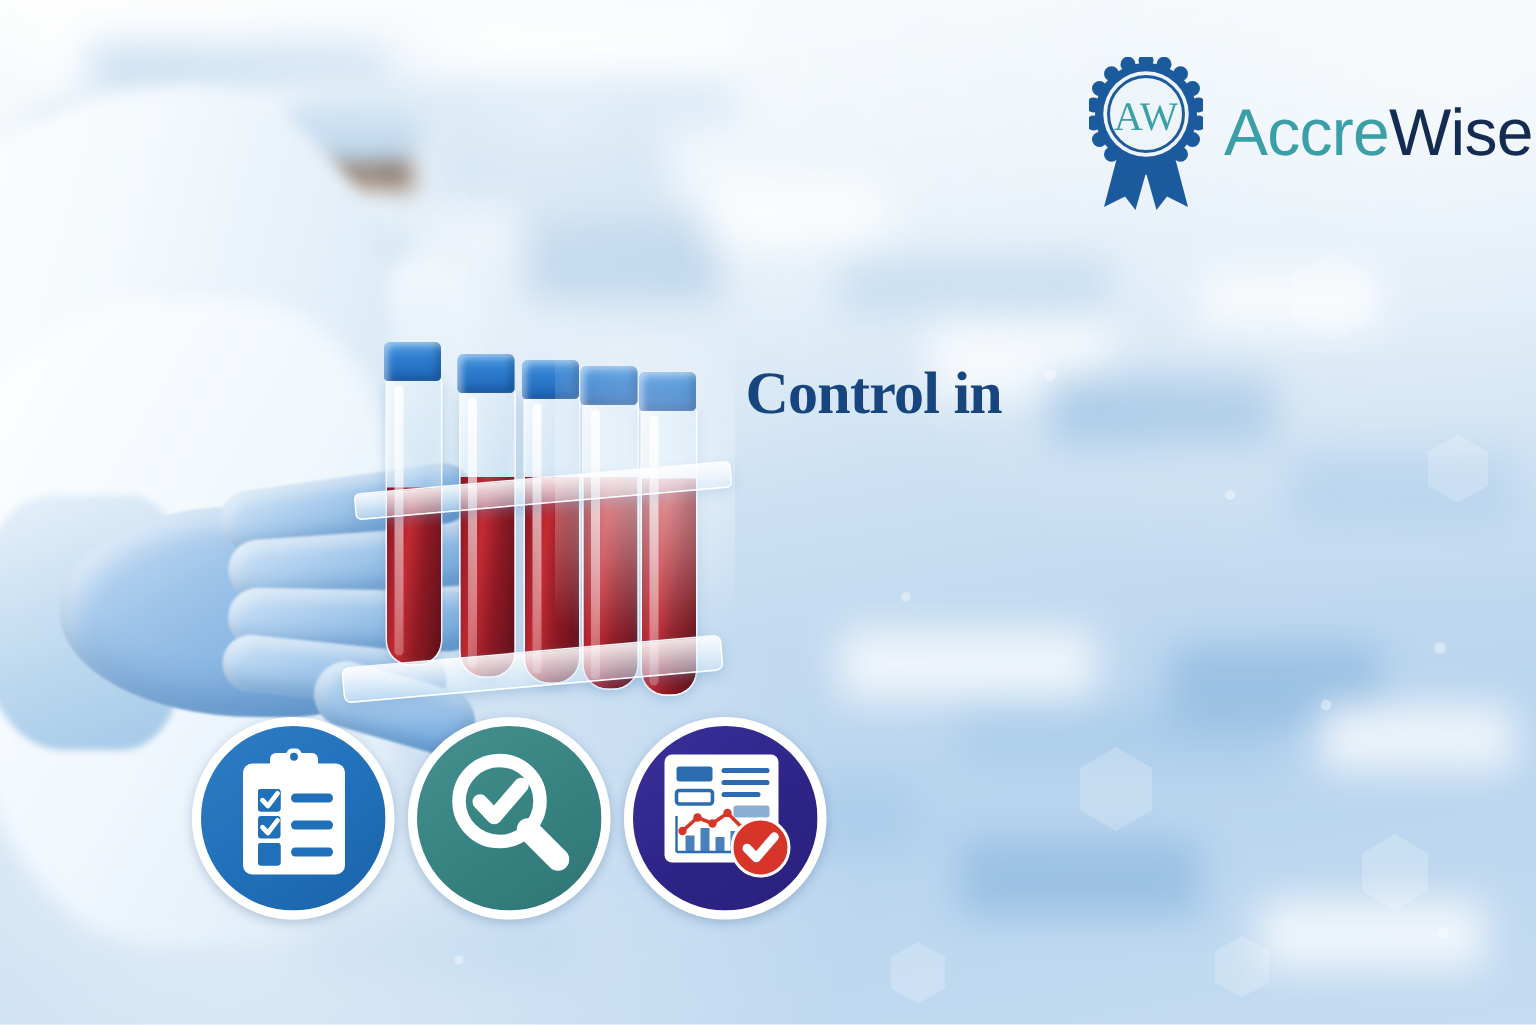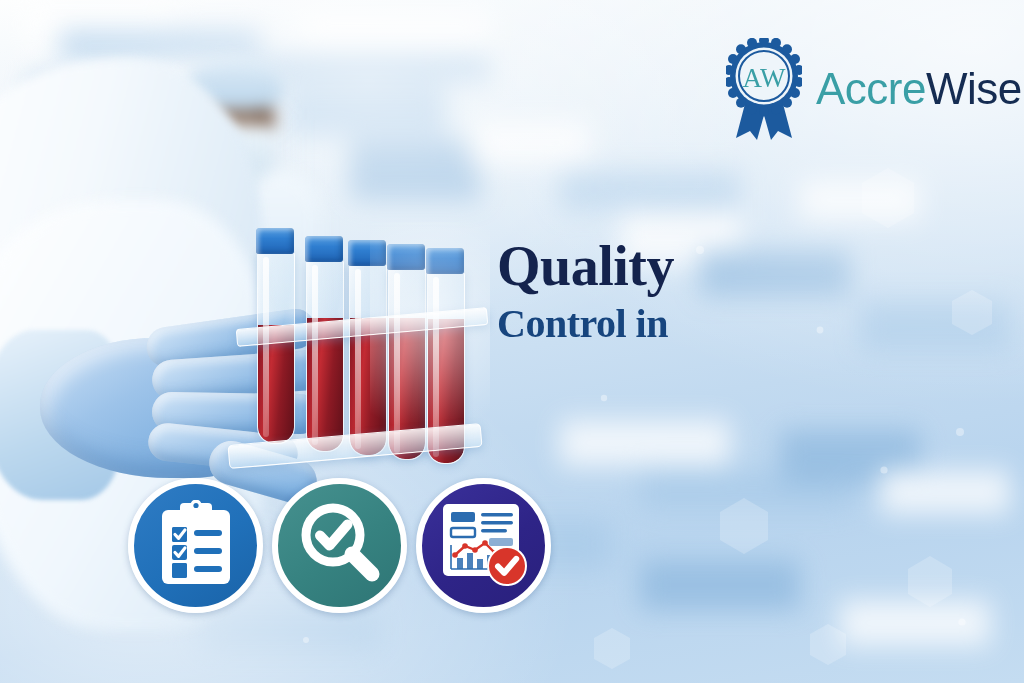--- a/index.html
+++ b/index.html
@@ -372,21 +372,20 @@
         <circle cx="38" cy="38" r="25" fill="none" stroke="#1c5a9e" stroke-width="2"></circle>
         <text x="38" y="48.5" text-anchor="middle" font-family="Liberation Serif, serif" font-size="27" font-weight="400" fill="#3a9fa6">AW</text>
       </svg>
     </div>
     <div class="logo-text">
       <span class="a">Accre</span><span class="b">Wise</span>
     </div>
   </div>
 
   <div class="headline">
-    <div class="hl1">Quality</div>
     <div class="hl2">Control in</div>
   </div>
 
   <div class="badges">
 
     <div class="badge b1">
       <span>
         <svg width="84" height="88" viewBox="0 0 84 88">
           <rect x="8" y="10" width="68" height="74" rx="6" fill="#ffffff"></rect>
           <rect x="26" y="3" width="32" height="15" rx="4" fill="#ffffff"></rect>

